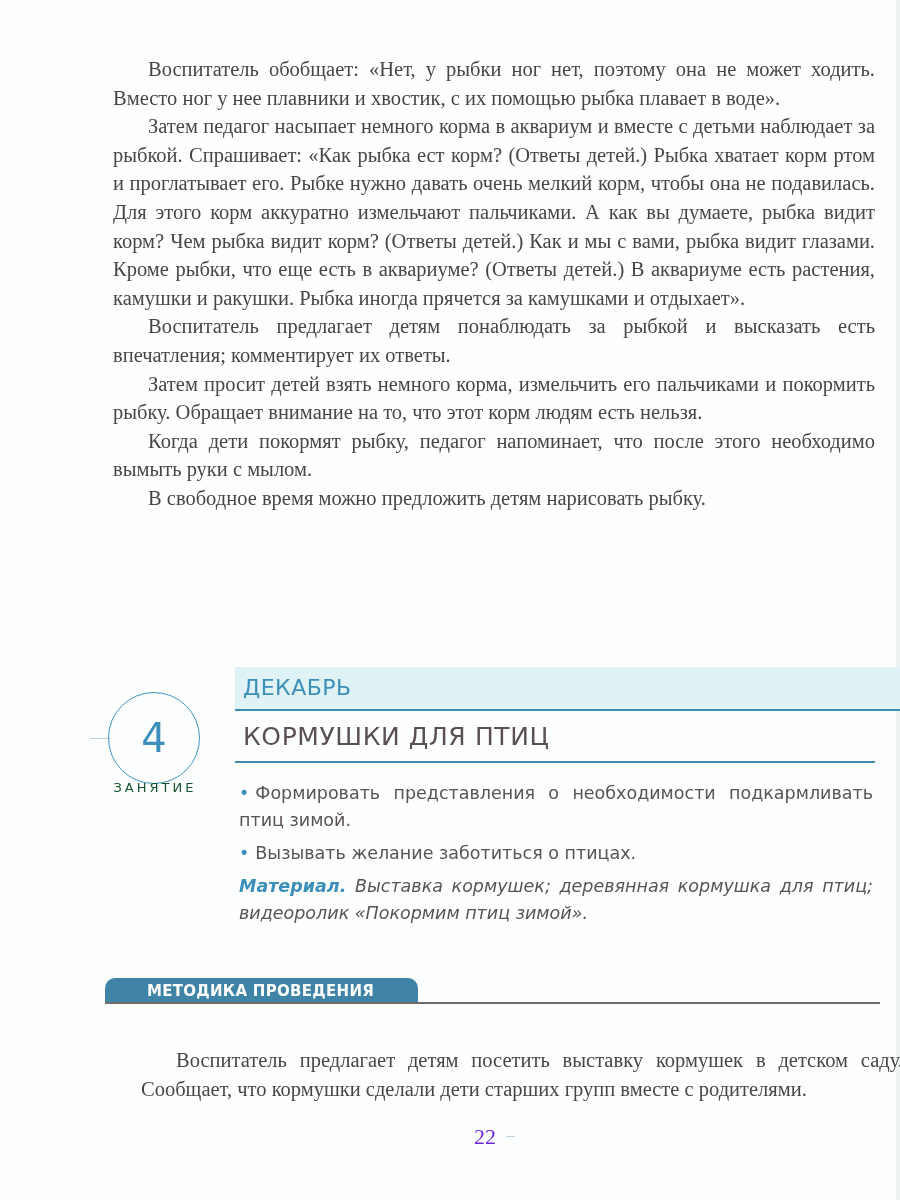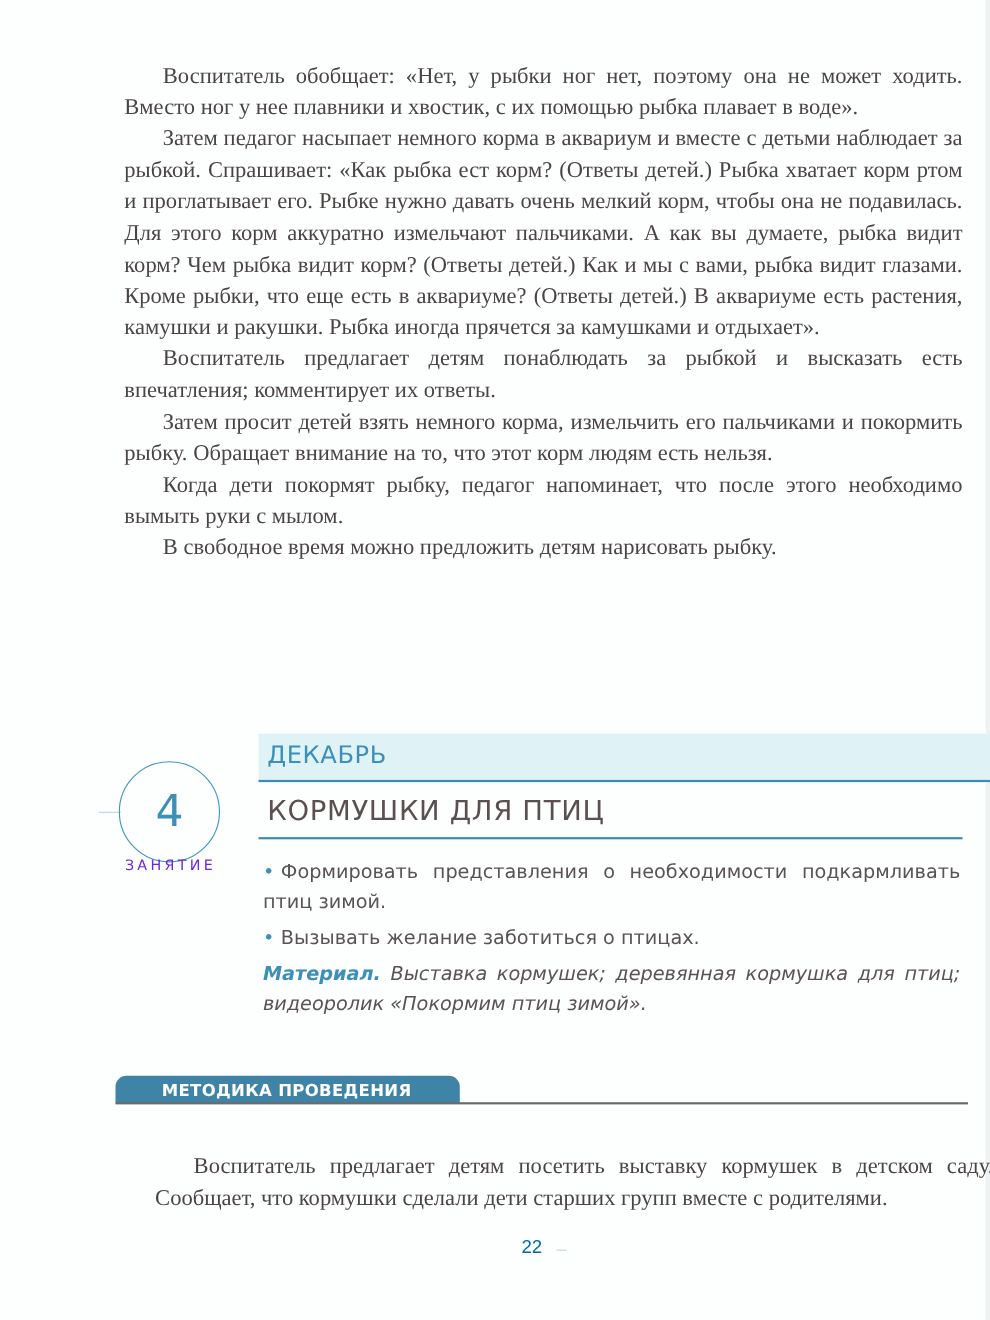--- a/index.html
+++ b/index.html
@@ -24,21 +24,21 @@
     border: 1.5px solid #3d96bd; border-radius: 50%; box-sizing: border-box;
     display: flex; align-items: center; justify-content: center;
     color: #3b8fb8; font-family: "DejaVu Sans", sans-serif; font-size: 40px;
   }
   .circle-line {
     position: absolute; left: 90px; top: 738px; width: 20px; height: 1px; background: #b9d4df;
   }
   .lesson-label {
     position: absolute; left: 108px; top: 780px; width: 94px; text-align: center;
     font-family: "DejaVu Sans", sans-serif; font-size: 13px; letter-spacing: 3px;
-    color: #6d28d9;
+    color: #14532d;
   }
 
   .month-band {
     position: absolute; left: 235px; top: 667px; width: 736px; height: 44px;
     background: #dff3f6; border-bottom: 2px solid #3e8db0; box-sizing: border-box;
   }
   .month-label {
     position: absolute; left: 8px; top: 8px;
     font-family: "DejaVu Sans", sans-serif; font-size: 22px; color: #3b8fb8; letter-spacing: 0.5px;
   }
@@ -66,21 +66,21 @@
     color: #ffffff; font-family: "DejaVu Sans", sans-serif; font-weight: bold; font-size: 15px;
     box-sizing: border-box; padding-left: 42px; line-height: 26px; letter-spacing: 0.3px;
   }
   .method-rule {
     position: absolute; left: 105px; top: 1002px; width: 775px; height: 1.5px; background: #6b6b6b;
   }
   #bottom-text { top: 1046px; margin-left: 28px; }
 
   .page-number {
     position: absolute; left: 474px; top: 1124px;
-    font-family: Liberation Sans, sans-serif; font-size: 17px; color: #0369a1;
+    font-family: Liberation Serif, serif; font-size: 22px; color: #6d28d9;
   }
   .page-number-dash {
     position: absolute; left: 506px; top: 1136px; width: 9px; height: 1px; background: #bcd7e2;
   }
 </style>
 </head>
 <body>
 
 <div class="page-edge"></div>
 

